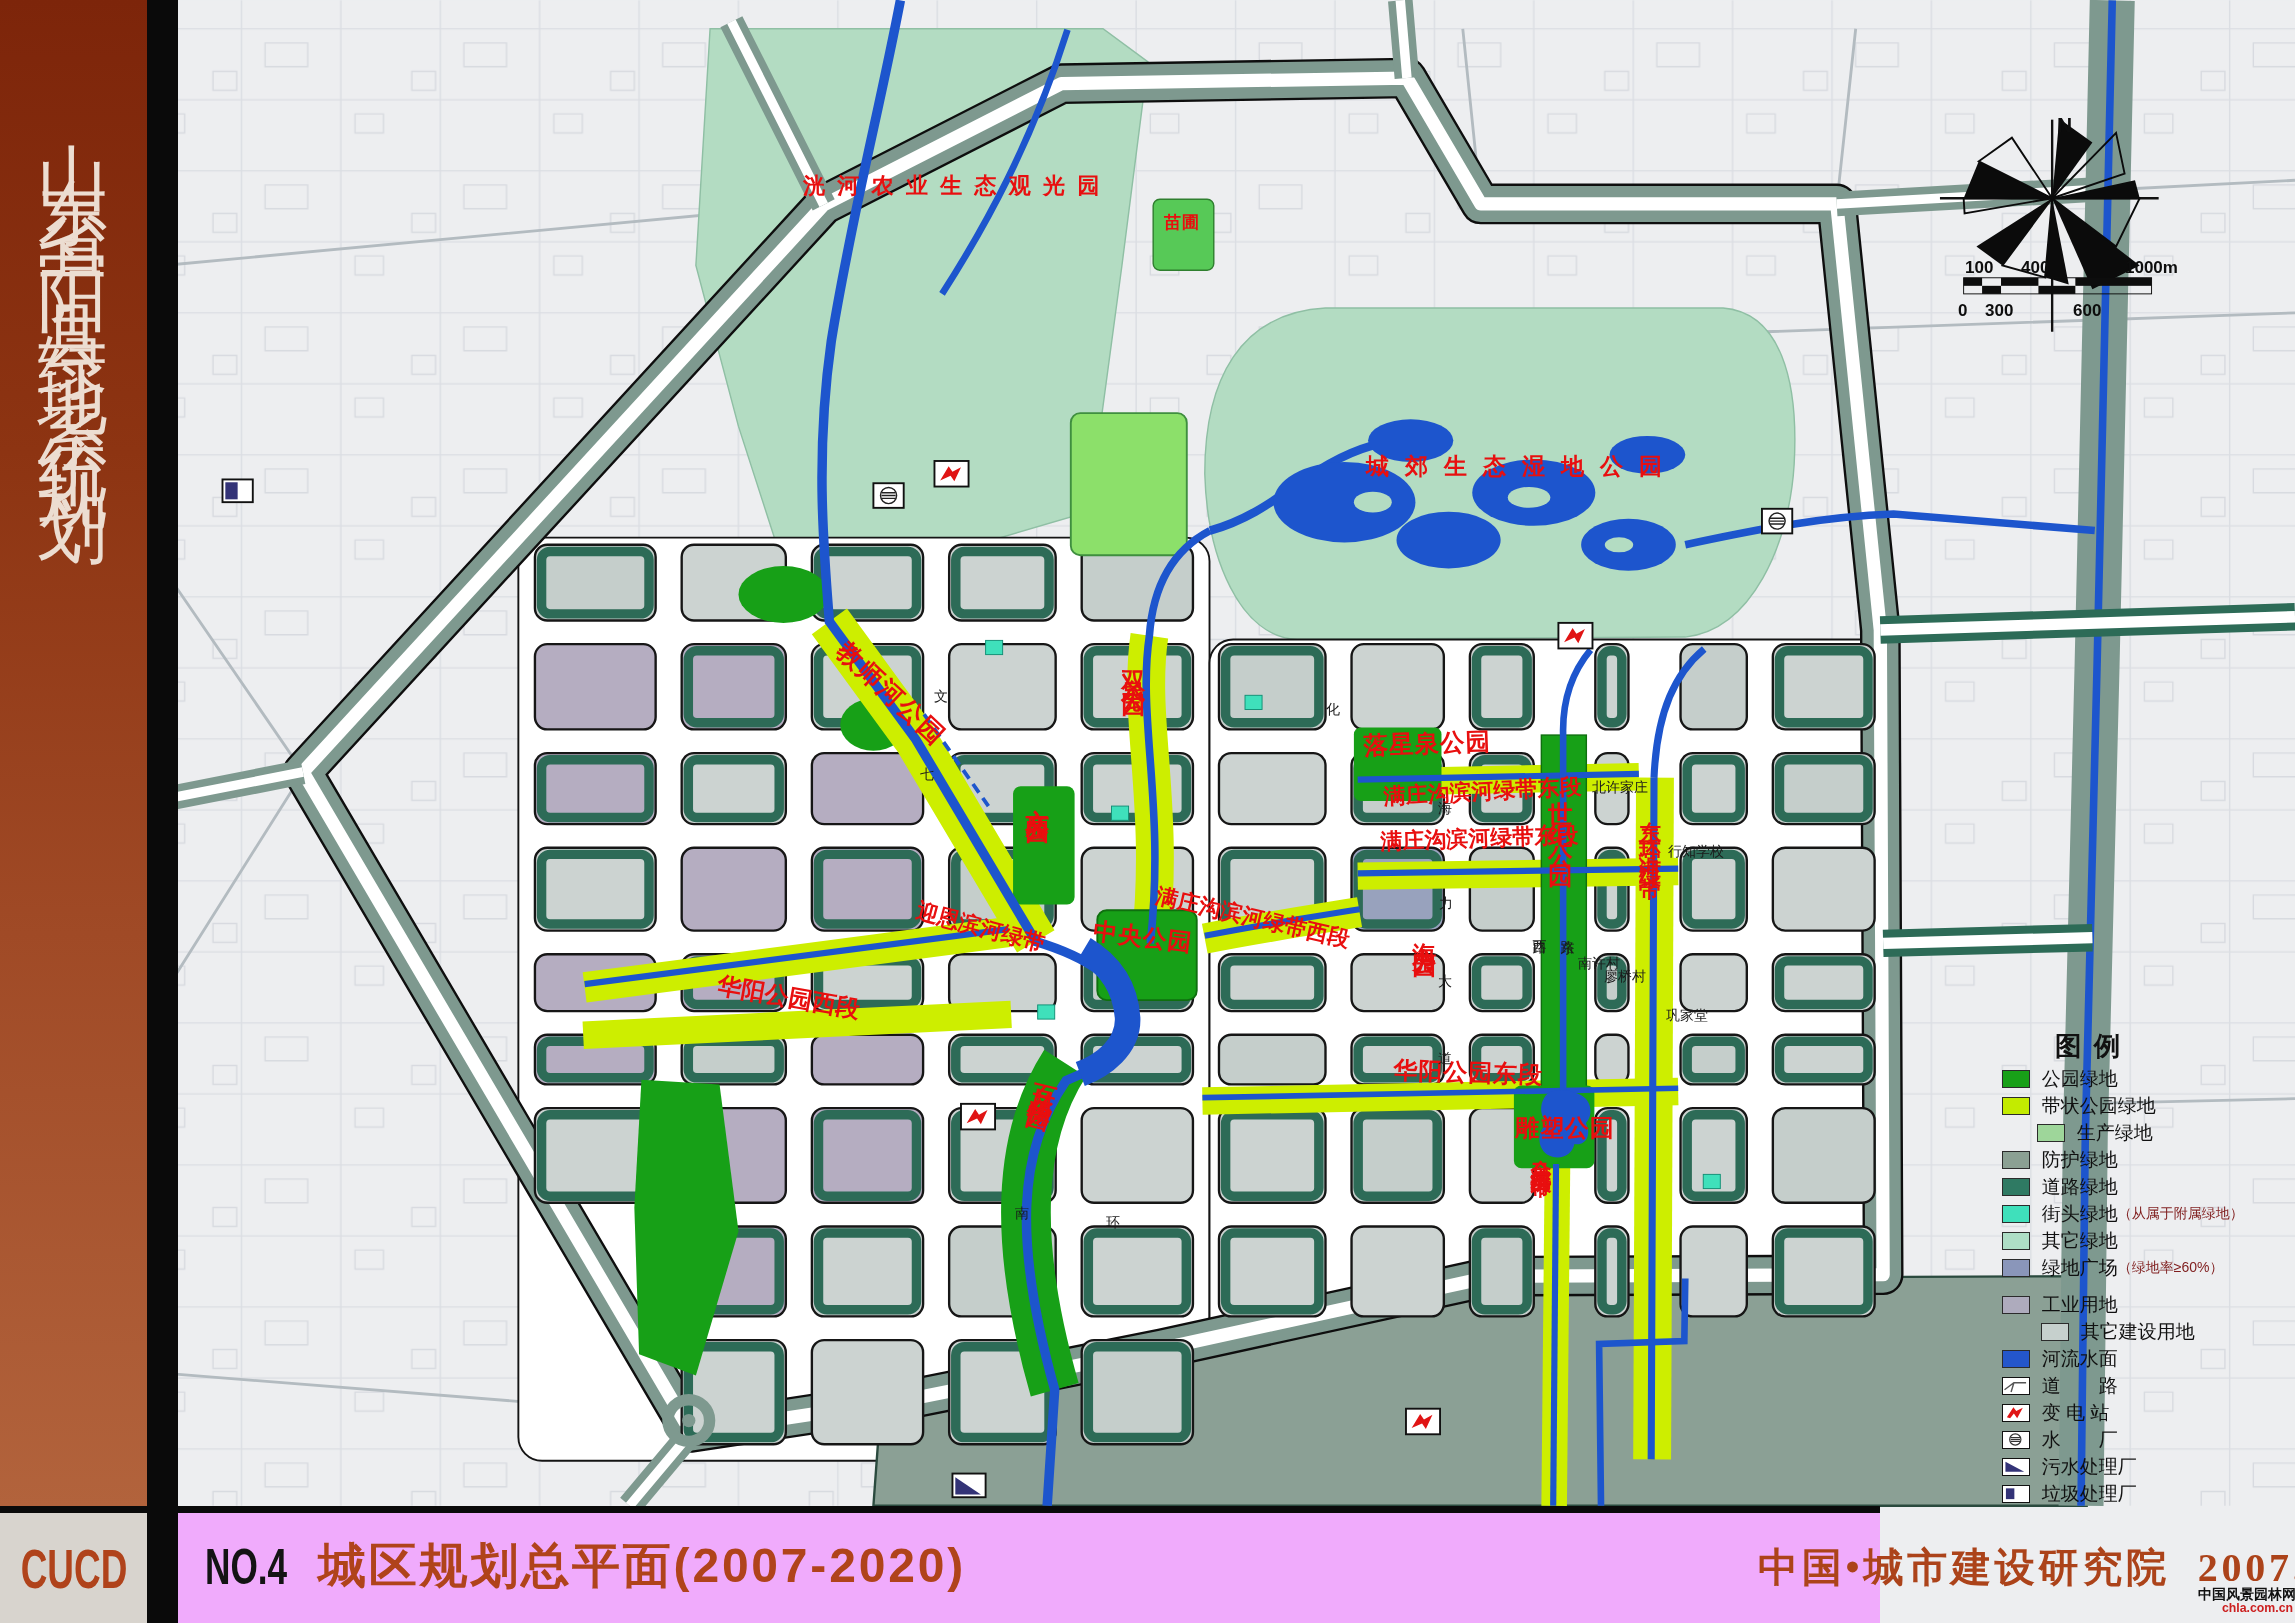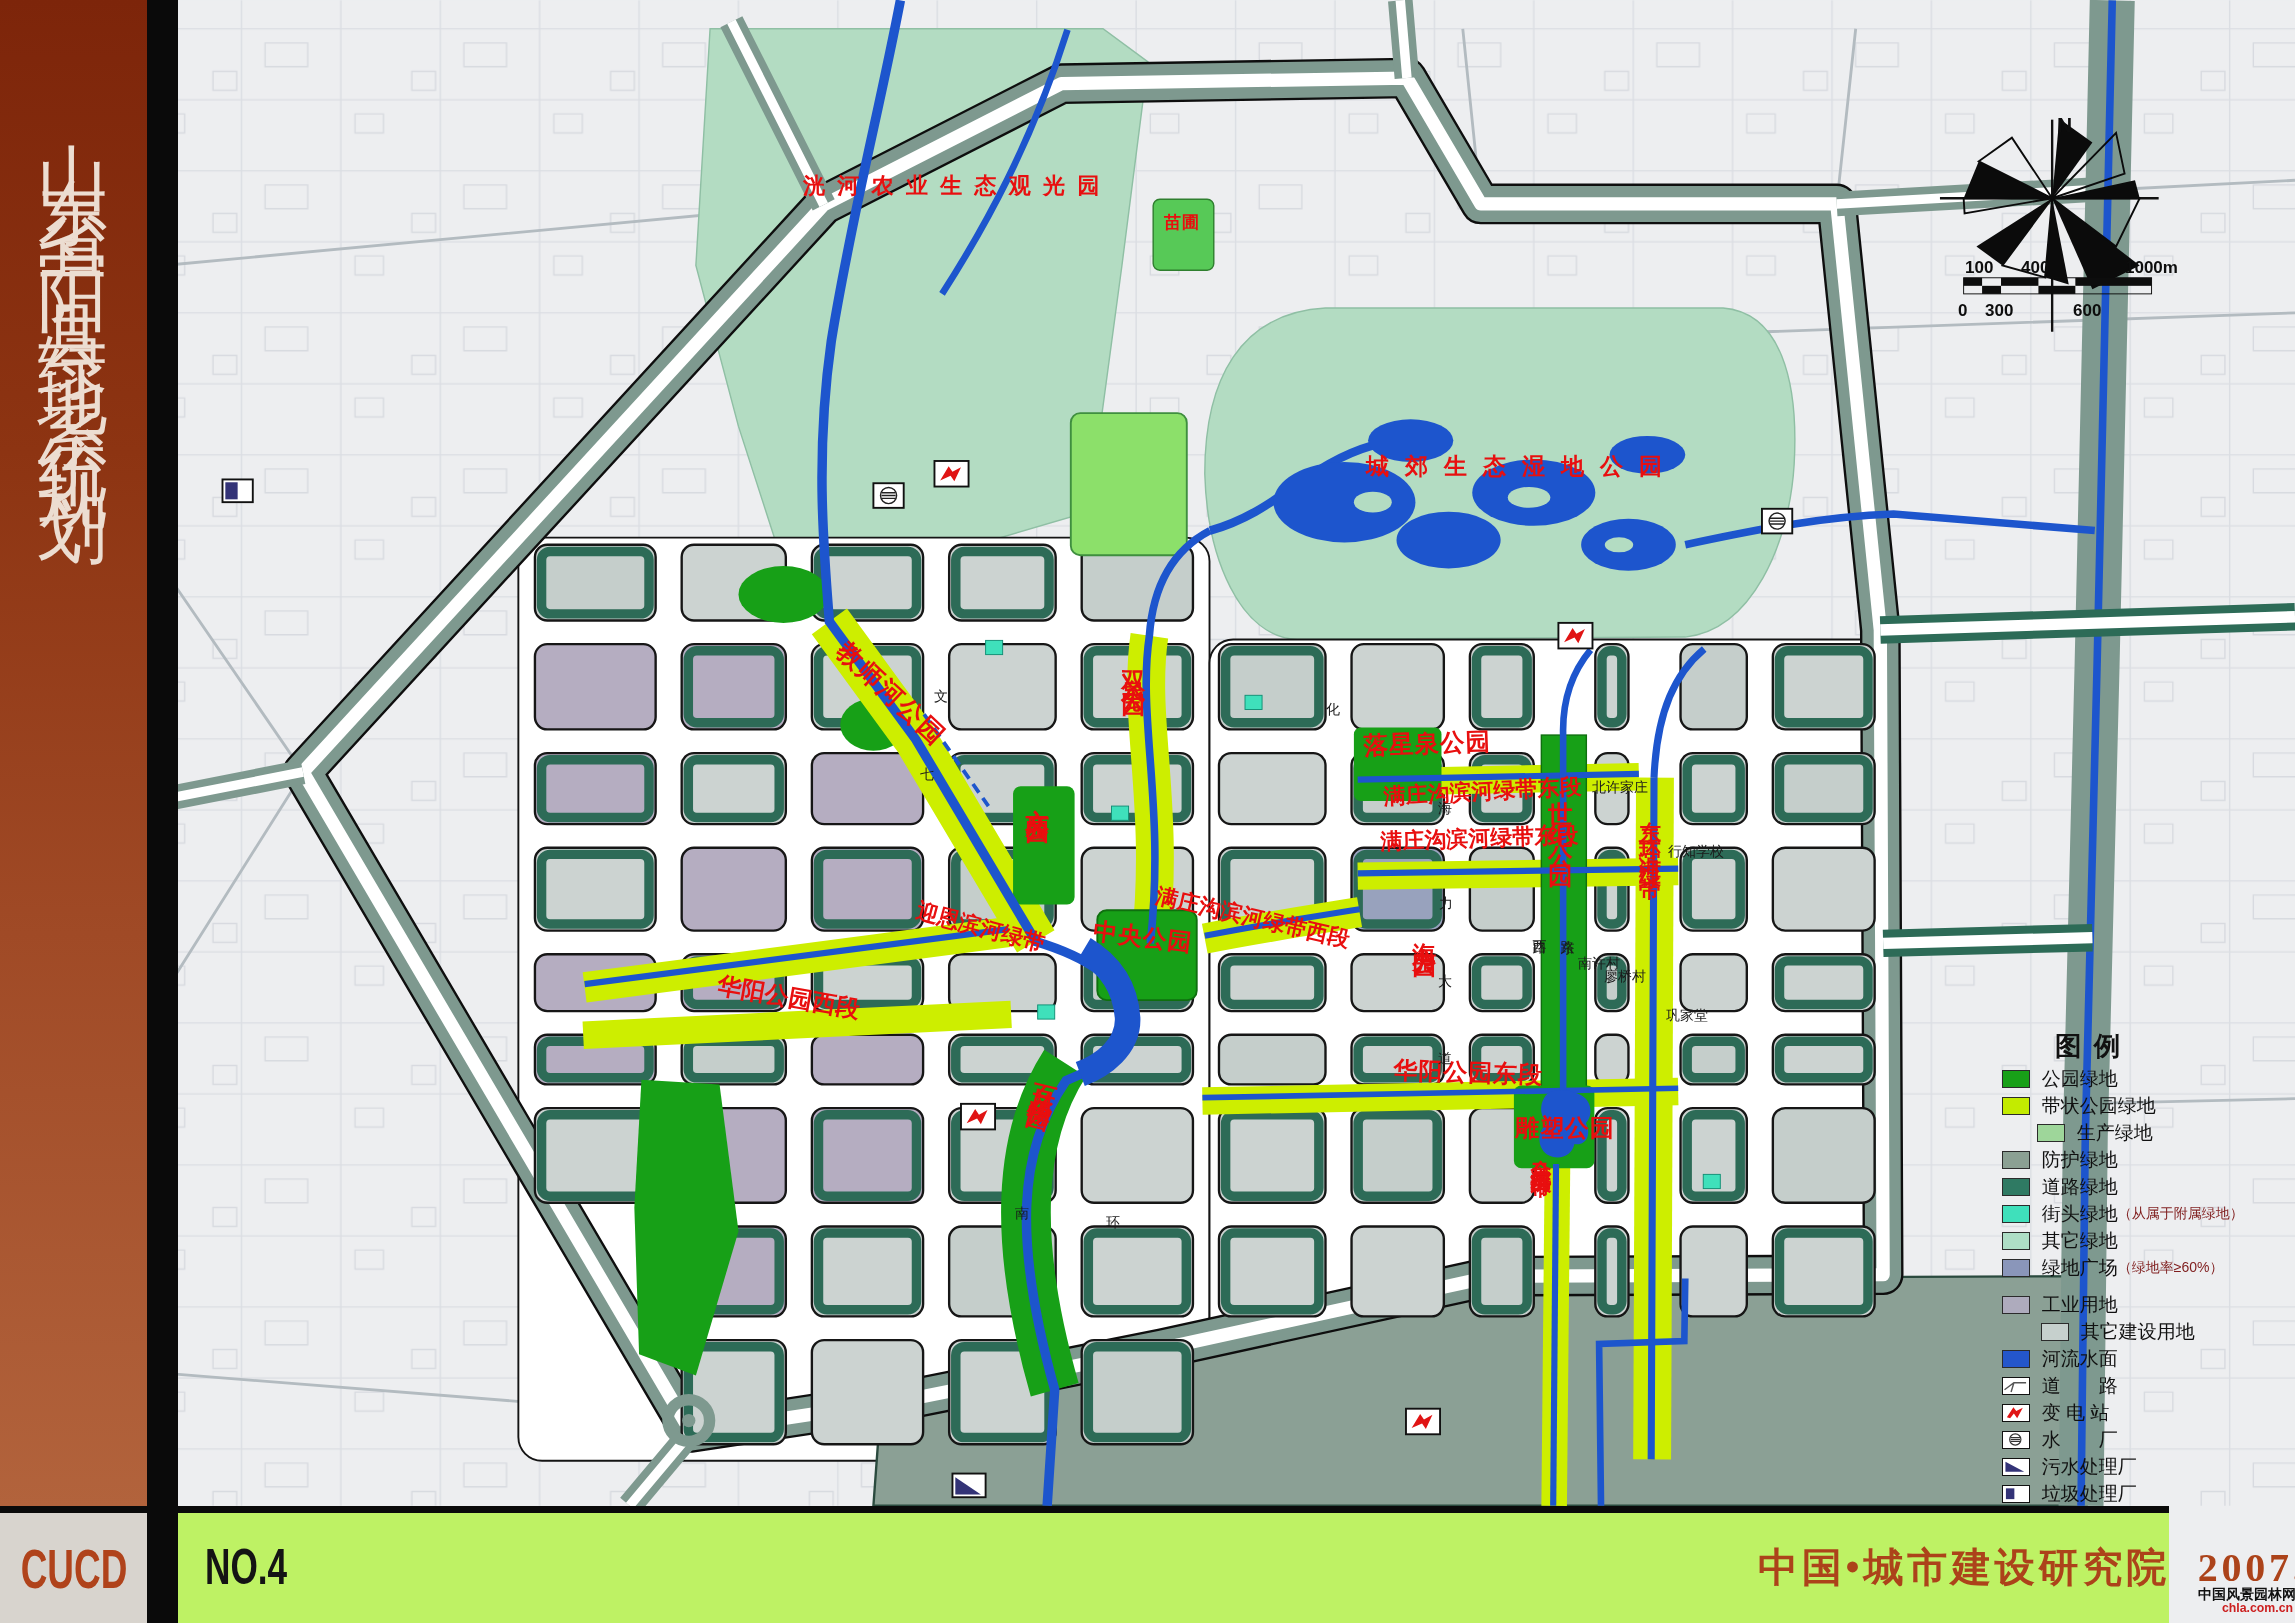--- a/index.html
+++ b/index.html
@@ -23,21 +23,21 @@
   #compass-n{position:absolute;color:#0d0d0d;font-size:21px;font-weight:bold;}
   
   #legend{position:absolute;left:2002px;top:1028px;width:291px;height:478px;}
   #legend .ltitle{position:absolute;left:53px;top:0;font-size:26.5px;font-weight:bold;color:#111;letter-spacing:12.3px;}
   .legend-row{position:absolute;left:0;height:21px;display:flex;align-items:center;}
   .legend-swatch{width:27.5px;height:18px;box-sizing:border-box;border:0.9px solid #2b2b2b;flex:0 0 auto;}
   .legend-swatch.iconbox{border:1.4px solid #111;background:#fff;display:flex;align-items:center;justify-content:center;}
   .legend-label{margin-left:12.3px;font-size:19px;color:#111;white-space:nowrap;}
   .legend-note{font-size:14px;color:#7f1d1d;}
   
-  #footer{position:absolute;left:0;top:1506px;width:2169px;height:118px;background:#bef264;
+  #footer{position:absolute;left:0;top:1506px;width:1880px;height:118px;background:#f0abfc;
     border-top:7.6px solid #0a0a0a;box-sizing:border-box;}
   #footer .f-left{position:absolute;left:0;top:0;width:147px;height:100%;background:#d8d4ce;
     display:flex;align-items:center;justify-content:center;}
   #footer .f-logo{font-size:45px;font-weight:bold;color:#b0431b;transform:scale(.82,1.25);letter-spacing:0px;}
   #footer .f-div{position:absolute;left:147px;top:0;width:31px;height:100%;background:#0a0a0a;}
   #footer .f-no{position:absolute;left:205px;top:50%;transform:translateY(-54%) scale(.8,1.15);transform-origin:left center;
     font-size:44px;font-weight:bold;color:#141414;}
   #footer .f-title{position:absolute;left:318px;top:50%;transform:translateY(-54%);font-size:48px;font-weight:bold;
     color:#b0431b;letter-spacing:2.8px;}
   #footer .f-credit{position:absolute;left:1758px;top:50%;transform:translateY(-52%);font-size:40px;
@@ -518,20 +518,21 @@
     <span class="vtitle">山东省宁阳县绿地系统规划</span>
   </div>
   <div id="vstrip"></div>
 
   <div id="footer">
     <div class="f-left">
       <span class="f-logo">CUCD</span>
     </div>
     <div class="f-div"></div>
     <span class="f-no">NO.4</span>
+    <span class="f-title">城区规划总平面(2007-2020)</span>
     <span class="f-credit">
       <span>中国•城市建设研究院</span>&nbsp;&nbsp;<span>2007.4</span>
     </span>
     <div class="f-wm">
       <div class="wm1">中国风景园林网</div>
       <div class="wm2">chla.com.cn</div>
     </div>
   </div>
 
 </div>

